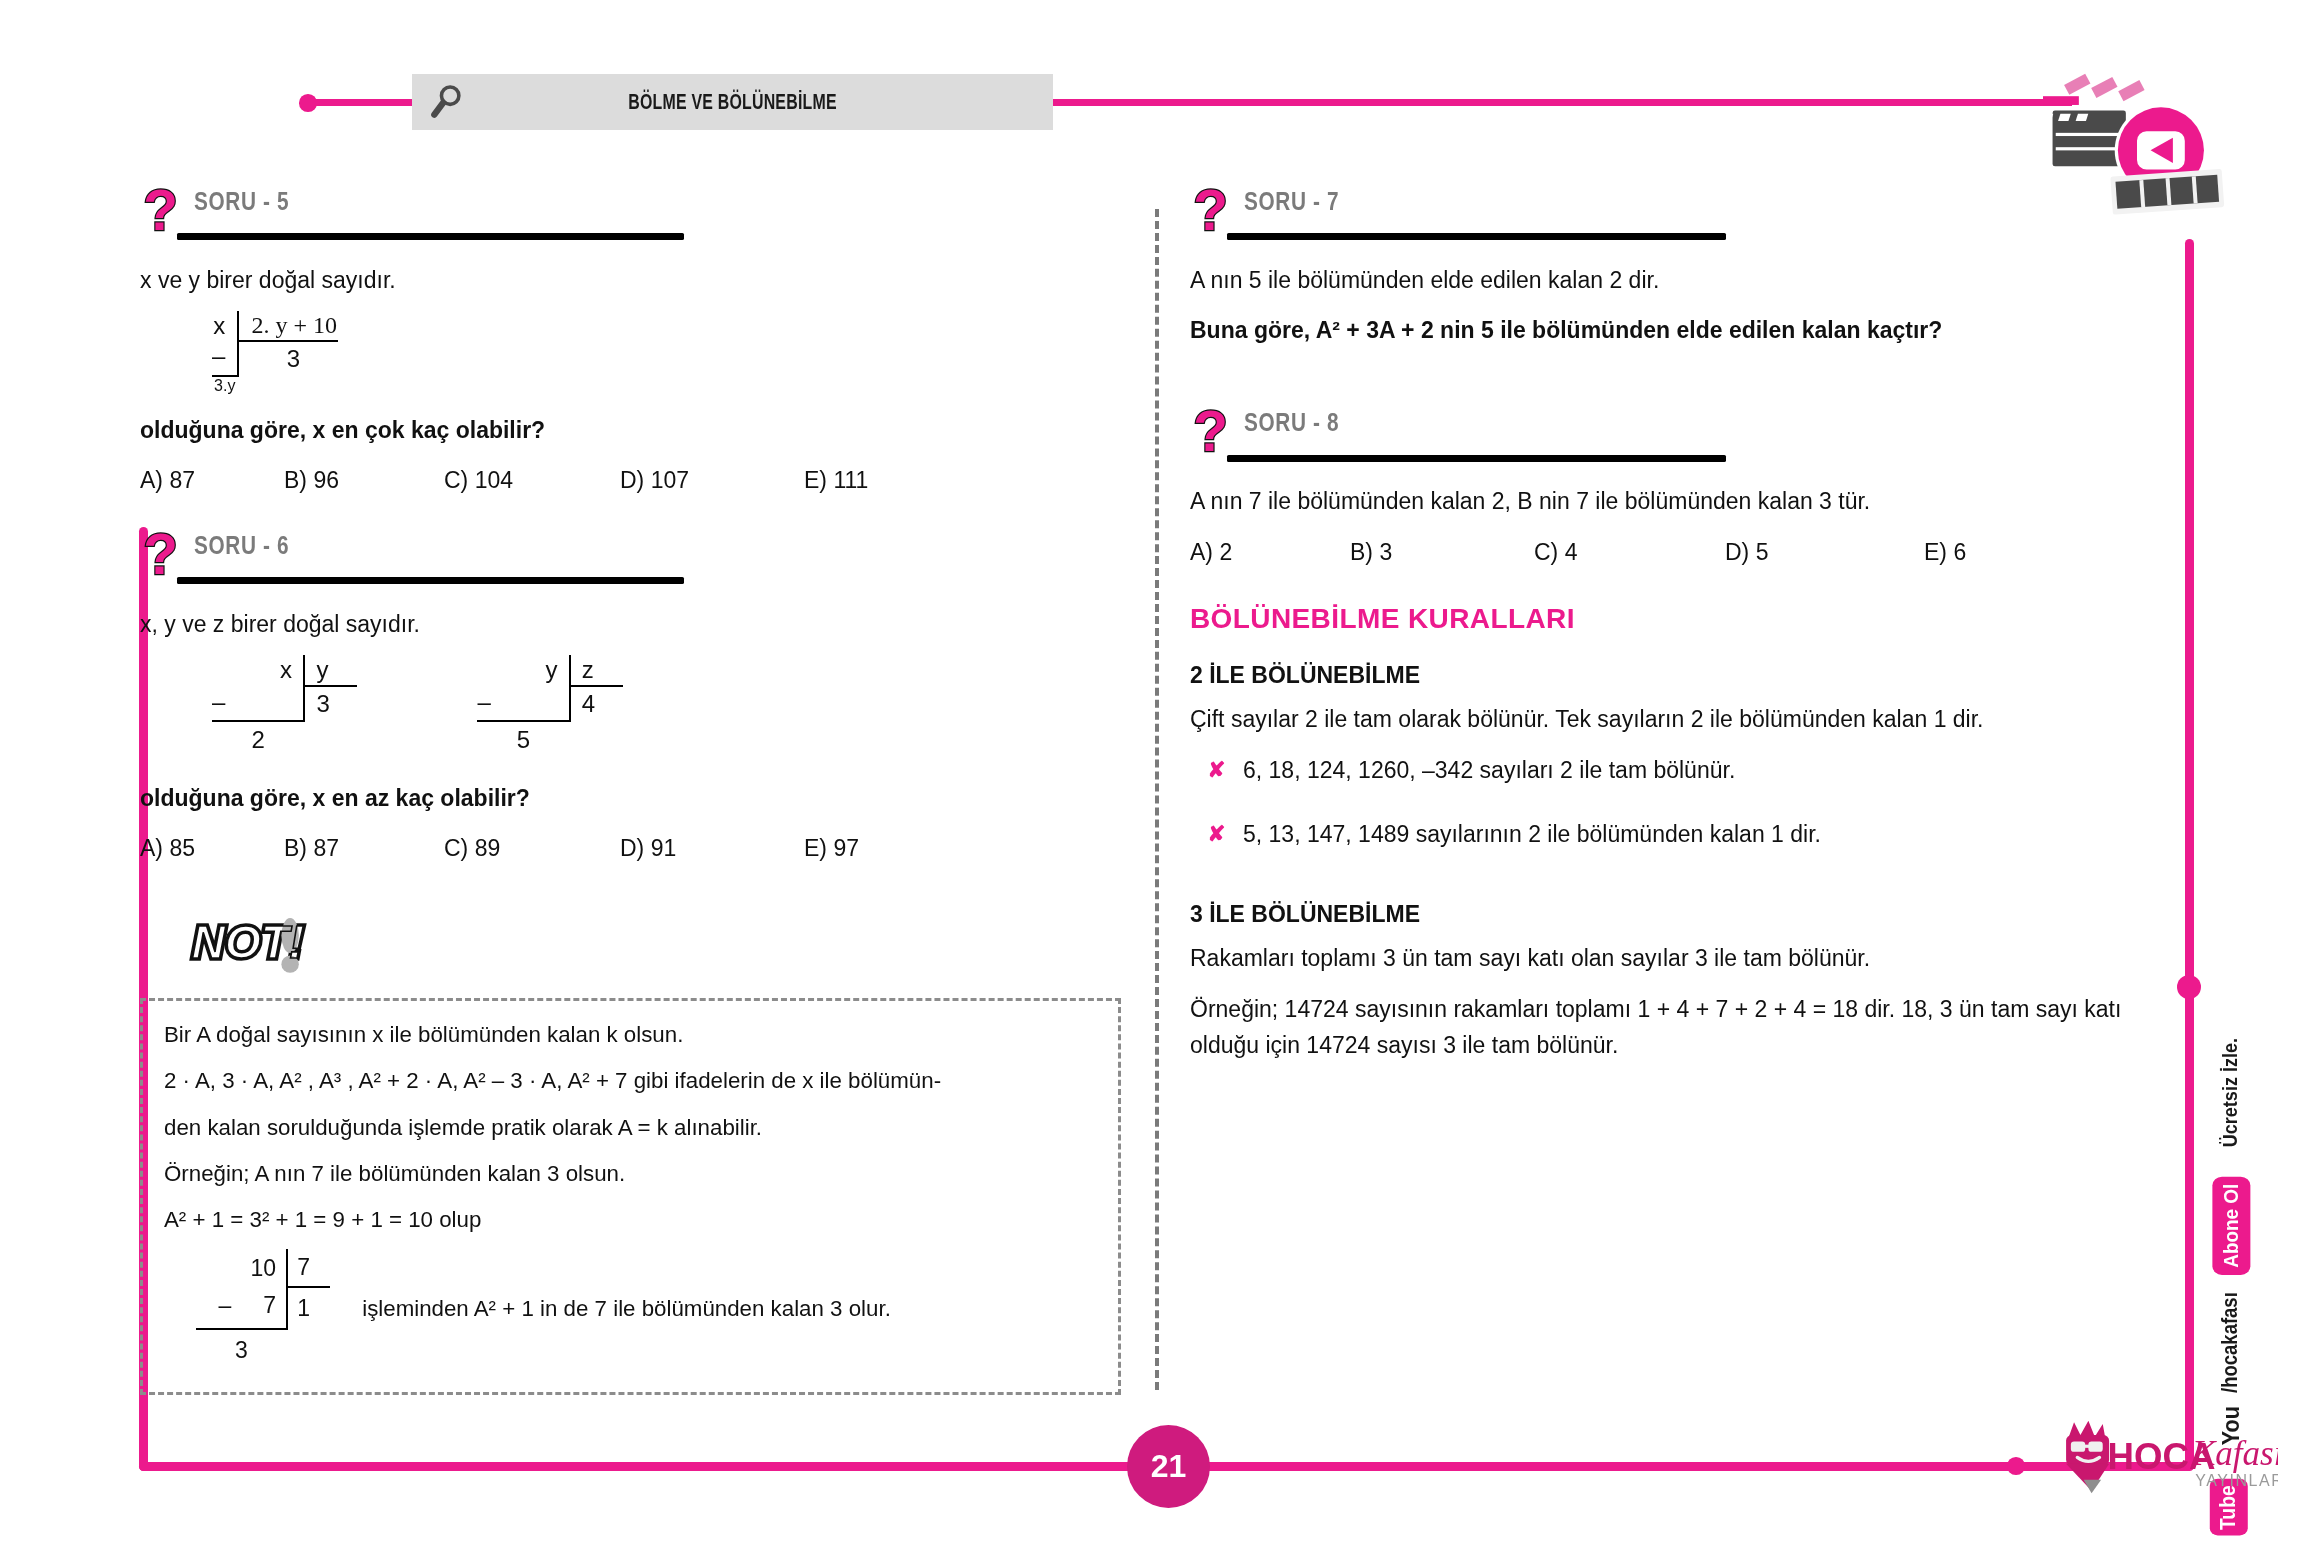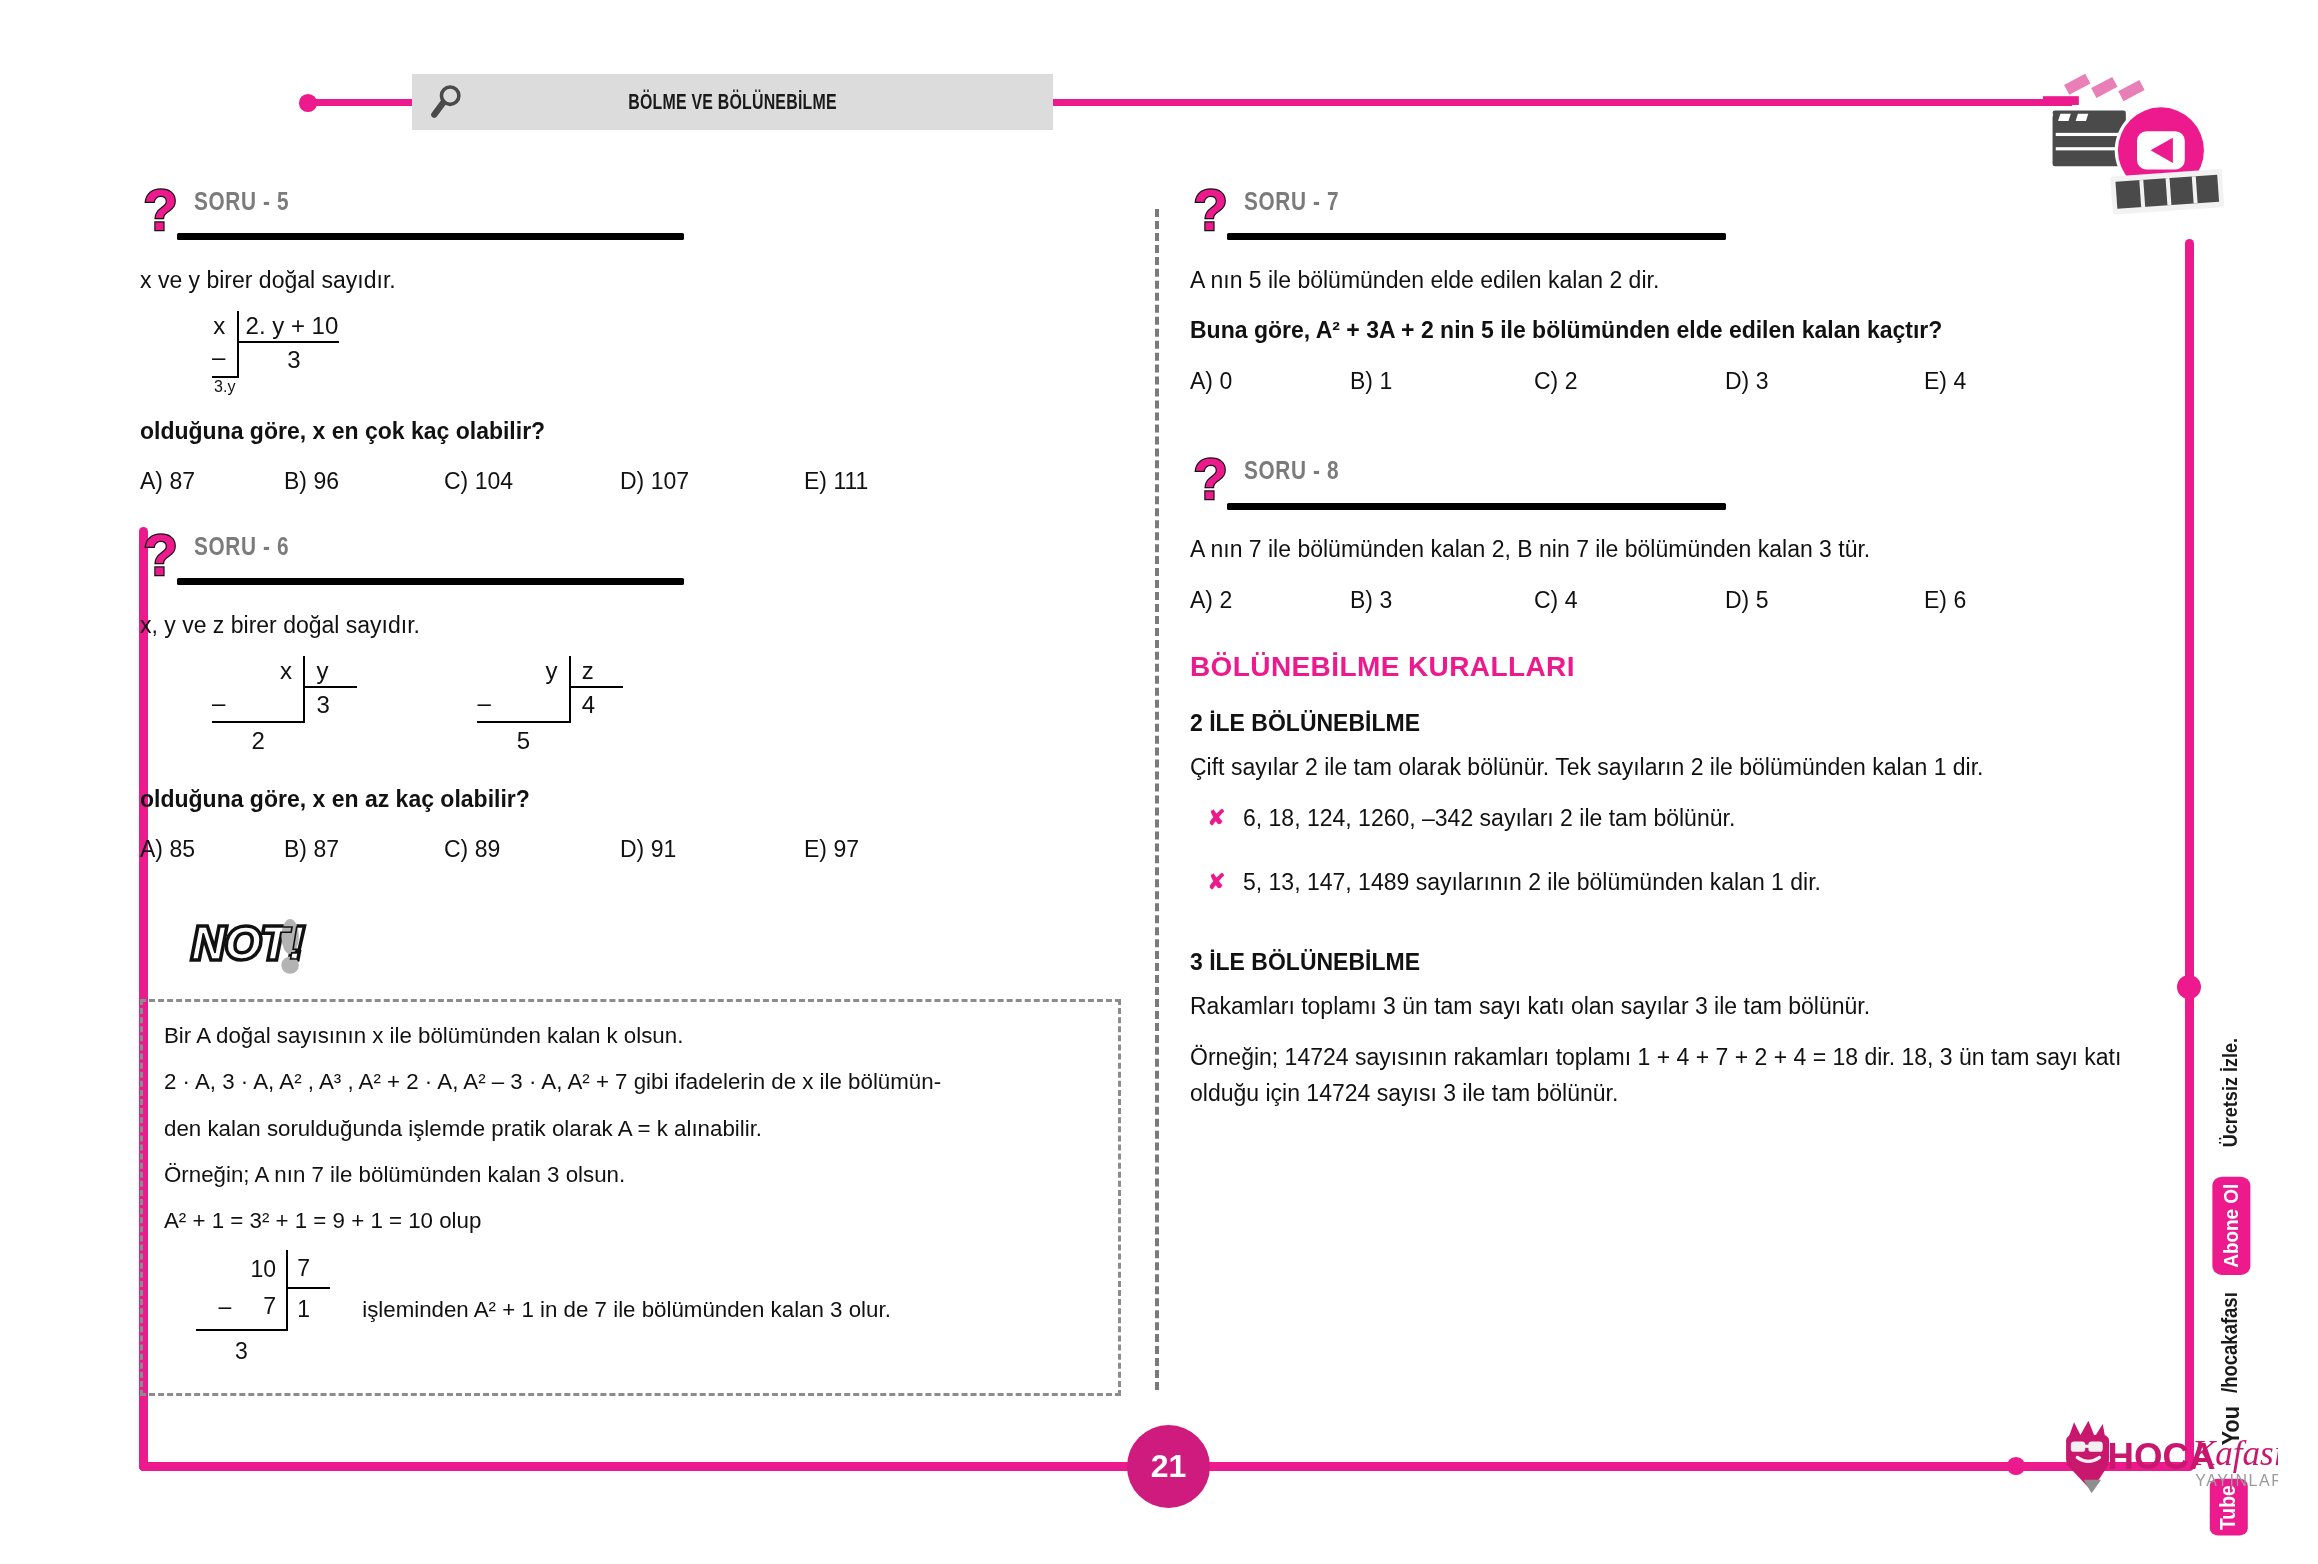--- a/index.html
+++ b/index.html
@@ -158,21 +158,21 @@
       <div class="bar bar-w-long"></div>
     </div>
 
     <p class="body">x ve y birer doğal sayıdır.</p>
 
     <div class="divwrap">
       <table style="border-collapse:collapse;margin-left:72px;">
         <tbody>
             <tr>
           <td style="text-align:right;padding-right:11.2px;font-size:24px;">x</td>
-          <td style="border-left:2.4px solid #000;padding-left:7px;font-size:24px;border-bottom:2.4px solid #000;">2. y + 10</td>
+          <td style="border-left:2.4px solid #000;padding-left:13px;font-size:24px;border-bottom:2.4px solid #000;font-family:Liberation Serif, serif;">2. y + 10</td>
         </tr>
         <tr>
           <td style="text-align:left;font-size:24px;border-bottom:2.4px solid #000;padding:1.6px 11.2px 4.8px 0;">–</td>
           <td style="border-left:2.4px solid #000;padding-left:11.2px;font-size:24px;text-align:center;">3</td>
         </tr>
         <tr>
           <td style="text-align:center;font-size:16px;padding-top:0;">3.y</td>
           <td></td>
         </tr>
       </tbody>
@@ -297,27 +297,20 @@
       <svg class="qmark" viewBox="0 0 62 82">
         <text x="4" y="62" font-family="'Liberation Sans',sans-serif" font-size="72" font-weight="700" fill="#ec1a8d" stroke="#111" stroke-width="3" paint-order="stroke">?</text>
       </svg>
       <div class="lbl">SORU - 7</div>
       <div class="bar bar-w-short"></div>
     </div>
 
     <p class="body">A nın 5 ile bölümünden elde edilen kalan 2 dir.</p>
     <p class="body bold">Buna göre, A² + 3A + 2 nin 5 ile bölümünden elde edilen  kalan kaçtır?</p>
 
-    <div class="choices">
-      <span style="width:160px">A) 0</span>
-      <span style="width:184px">B) 1</span>
-      <span style="width:191px">C) 2</span>
-      <span style="width:199px">D) 3</span>
-      <span>E) 4</span>
-    </div>
 
     <div class="soru" style="margin-top:59px">
       <svg class="qmark" viewBox="0 0 62 82">
         <text x="4" y="62" font-family="'Liberation Sans',sans-serif" font-size="72" font-weight="700" fill="#ec1a8d" stroke="#111" stroke-width="3" paint-order="stroke">?</text>
       </svg>
       <div class="lbl">SORU - 8</div>
       <div class="bar bar-w-short"></div>
     </div>
 
     <p class="body">A nın 7 ile bölümünden kalan 2, B nin 7 ile bölümünden kalan 3 tür.</p>

